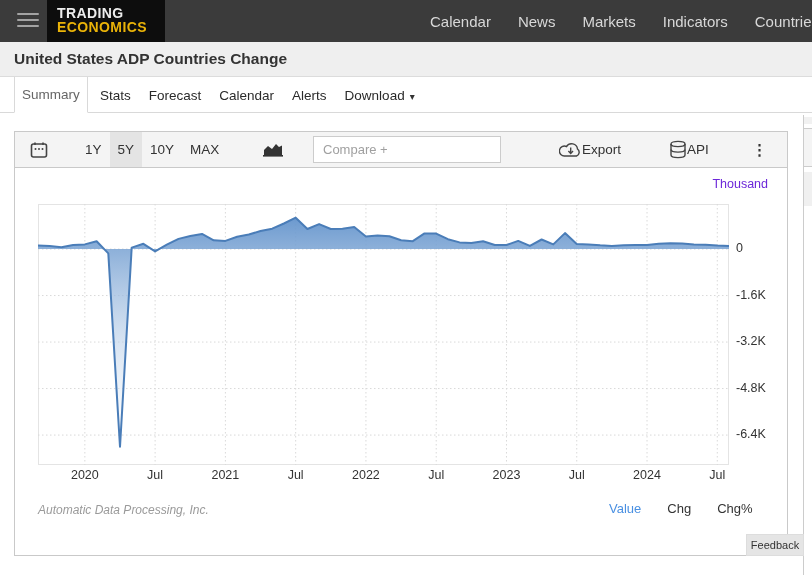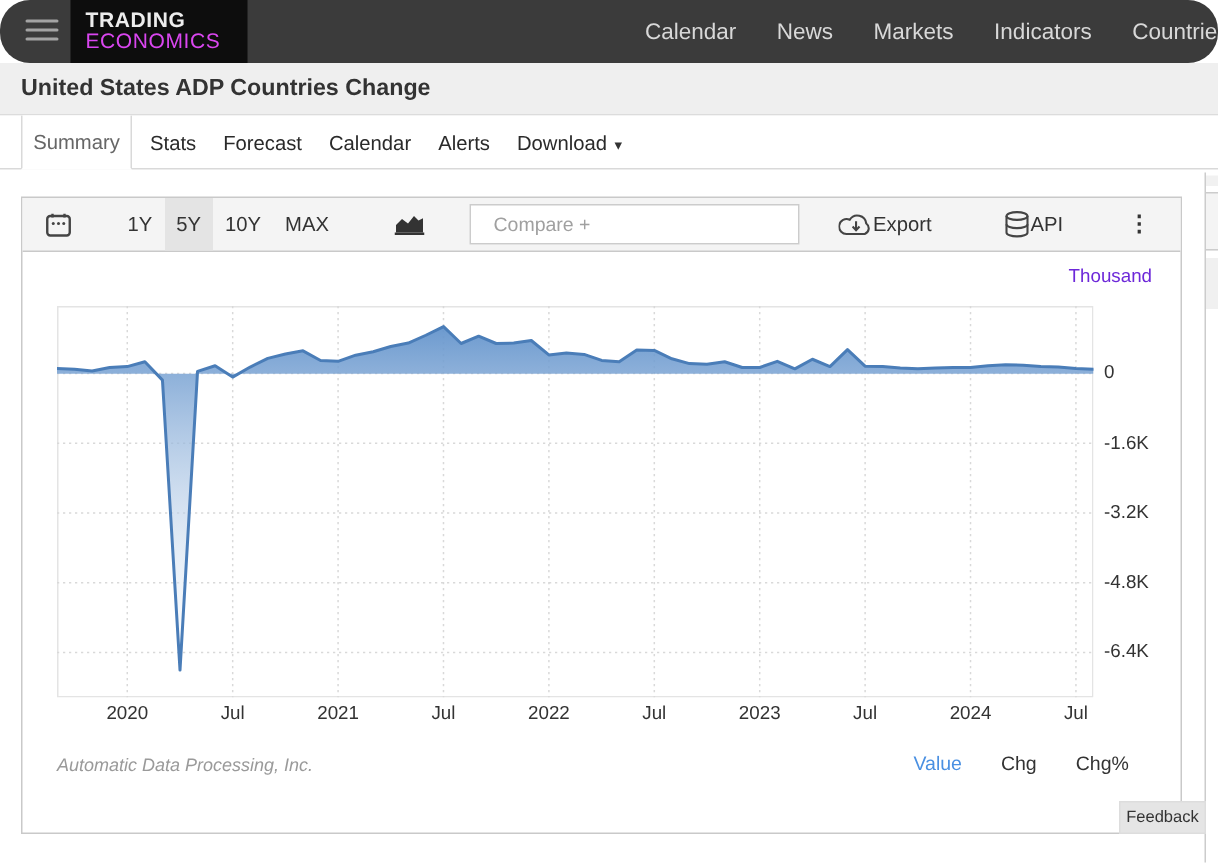--- a/index.html
+++ b/index.html
@@ -1,25 +1,25 @@
 <!DOCTYPE html>
 <html><head>
 <meta charset="utf-8">
 <style>
   * { margin:0; padding:0; box-sizing:border-box; }
   html,body { width:812px; height:575px; overflow:hidden; background:#fff;
               font-family:"Liberation Sans", sans-serif; }
 
   
-  .topnav { position:absolute; left:0; top:0; width:812px; height:42px; background:#3b3b3b;border-radius:20px; }
+  .topnav { position:absolute; left:0; top:0; width:812px; height:42px; background:#3b3b3b; }
   .hamburger { position:absolute; left:17px; top:13px; width:22px; height:16px; cursor:pointer; }
   .hamburger span { display:block; width:22px; height:2px; background:#a3a3a3; border-radius:1px; margin-bottom:4px; }
   .logo { position:absolute; left:47px; top:0; width:118px; height:42px; background:#0d0d0d; padding:7px 0 0 10px; cursor:pointer; }
   .logo .l1 { display:block; font-size:14px; font-weight:bold; letter-spacing:.4px; color:#ededed; line-height:13px; }
-  .logo .l2 { display:block; font-size:14px; font-weight:normal; letter-spacing:.4px; color:#d946ef; line-height:14px; }
+  .logo .l2 { display:block; font-size:14px; font-weight:bold; letter-spacing:.4px; color:#eab308; line-height:14px; }
   .navmenu { position:absolute; left:430px; top:0; height:42px; display:flex; align-items:center; gap:27px; white-space:nowrap; list-style:none; }
   .navmenu li { color:#d8d8d8; font-size:15px; cursor:pointer; }
 
   
   .titlebar { position:absolute; left:0; top:42px; width:812px; height:35px; background:#efefef; border-bottom:1px solid #dcdcdc; }
   .titlebar h1 { position:absolute; left:14px; top:8px; font-size:15.5px; font-weight:bold; color:#333; }
 
   
   .tabsrow { position:absolute; left:0; top:77px; width:812px; height:36px; border-bottom:1px solid #d9d9d9; background:#fff; }
   .tab-active { position:absolute; left:14px; top:0; width:74px; height:36px; background:#fff; border-left:1px solid #d9d9d9; border-right:1px solid #d9d9d9; border-bottom:1px solid #fff; line-height:36px; text-align:center; font-size:13.5px; color:#666; cursor:pointer; z-index:2; }
@@ -28,21 +28,21 @@
   .caret { font-size:10px; color:#333; margin-left:5px; }
 
   
   .card { position:absolute; left:14px; top:131px; width:774px; height:425px; background:#fff; border:1px solid #c9c9c9; }
   .toolbar { position:absolute; left:0; top:0; width:772px; height:36px; background:#f4f4f4; border-bottom:1px solid #c9c9c9; }
   .tb-cal { position:absolute; left:15px; top:9px; width:18px; height:18px; cursor:pointer; }
   .ranges { position:absolute; left:52px; top:0; height:35px; display:flex; align-items:stretch;margin-left:10px; }
   .range { padding:0 8px; line-height:35px; font-size:13.5px; color:#333; cursor:pointer; }
   .range.active { background:#e4e4e4; }
   .tb-charttype { position:absolute; left:248px; top:10px; width:20px; height:15px; cursor:pointer; }
-  .compare { position:absolute; left:298px; top:4px; width:220px; height:27px; border:1px solid #ccc; background:#fff; font-size:13px; color:#444; padding:0 15px; outline:none; font-family:"Liberation Sans", sans-serif; }
+  .compare { position:absolute; left:298px; top:4px; width:188px; height:27px; border:1px solid #ccc; background:#fff; font-size:13px; color:#444; padding:0 9px; outline:none; font-family:"Liberation Sans", sans-serif; }
   .compare::placeholder { color:#a0a0a0; }
   .tb-btn { position:absolute; top:0; height:35px; display:flex; align-items:center; gap:0; cursor:pointer; font-size:13.5px; color:#333; }
   .tb-export { left:544px; }
   .tb-api { left:654px; }
   .kebab { position:absolute; left:737px; top:8px; width:14px; height:20px; text-align:center; font-size:15px; font-weight:bold; color:#333; letter-spacing:0; line-height:19px; cursor:pointer; }
 
   .unit-label { position:absolute; top:45px; right:19px; font-size:12.5px; color:#6d28d9; }
   .plot { position:absolute; left:23px; top:72px; width:691px; height:261px; }
   .y-label { position:absolute; left:721px; font-size:12.5px; color:#333; }
   .x-label { position:absolute; top:336px; width:60px; margin-left:-30px; text-align:center; font-size:12.5px; color:#333; }

